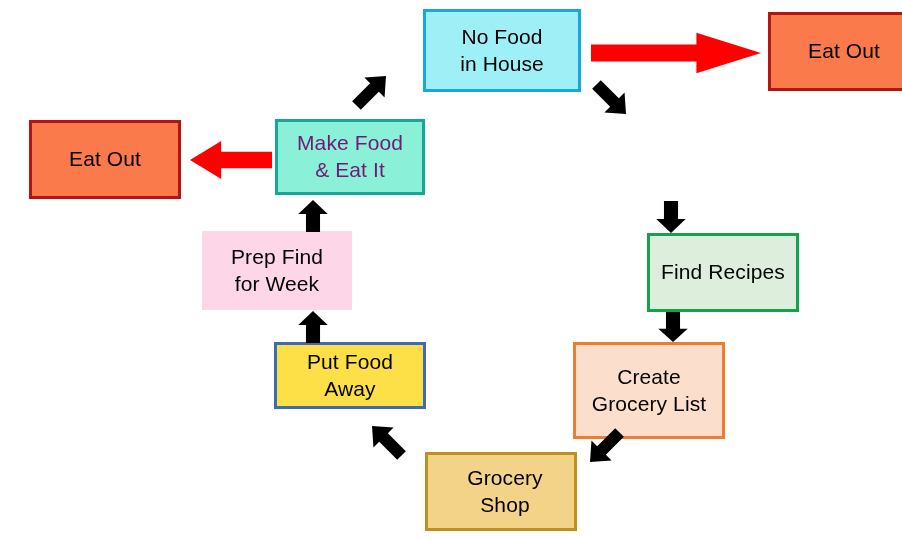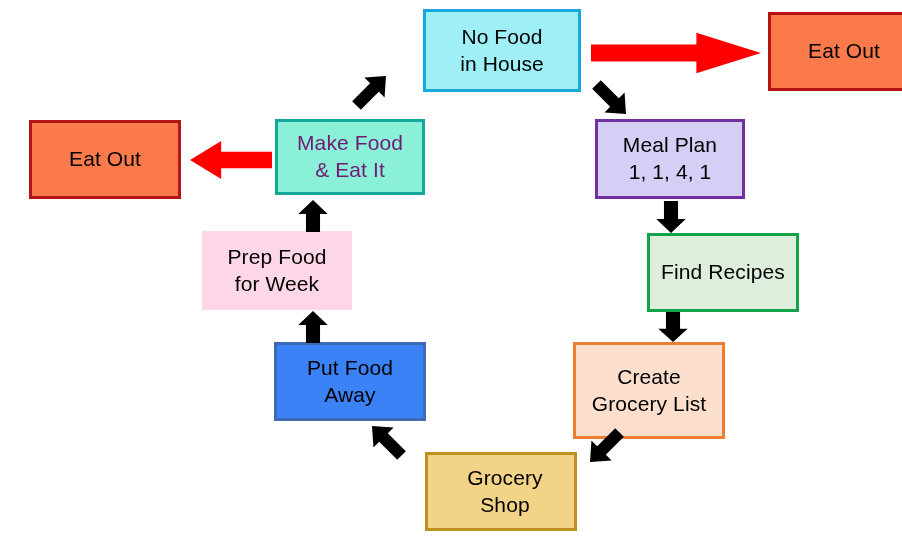--- a/index.html
+++ b/index.html
@@ -41,27 +41,25 @@
 </style>
 </head>
 <body>
 
 <div id="canvas" style="width: 902px; height: 540px; background: rgb(255, 255, 255); margin-left: 24px;">
     <div class="node" style="left: 399px; top: 9px; width: 158px; height: 83px; background: rgb(159, 239, 247); border: 3px solid rgb(23, 169, 220); color: rgb(0, 0, 0);"><span>No Food
 in House</span></div>
     <div class="node" style="left: 744px; top: 12px; width: 152px; height: 79px; background: rgb(250, 122, 75); border: 3px solid rgb(181, 20, 20); color: rgb(0, 0, 0);"><span>Eat Out</span></div>
     <div class="node" style="left: 251px; top: 119px; width: 150px; height: 76px; background: rgb(139, 240, 216); border: 3px solid rgb(20, 167, 154); color: #701a75;"><span>Make Food
 &amp; Eat It</span></div>
-    <div class="node" style="left: 571px; top: 119px; width: 150px; height: 80px; background: rgb(213, 206, 245); border: 3px solid rgb(112, 48, 160); color: rgb(0, 0, 0);"><span>Meal Plan
-1, 1, 4, 1</span></div>
     <div class="node" style="left: 5px; top: 120px; width: 152px; height: 79px; background: rgb(250, 122, 75); border: 3px solid rgb(181, 20, 20); color: rgb(0, 0, 0);"><span>Eat Out</span></div>
-    <div class="node" style="left: 178px; top: 231px; width: 150px; height: 79px; background: rgb(253, 215, 232); color: rgb(0, 0, 0);"><span>Prep Food
+    <div class="node" style="left: 178px; top: 231px; width: 150px; height: 79px; background: rgb(253, 215, 232); color: rgb(0, 0, 0);"><span>Prep Find
 for Week</span></div>
     <div class="node" style="left: 623px; top: 233px; width: 152px; height: 79px; background: rgb(221, 238, 220); border: 3px solid rgb(19, 163, 73); color: rgb(0, 0, 0); align-items: center;"><span>Find Recipes</span></div>
-    <div class="node" style="left: 250px; top: 342px; width: 152px; height: 79px; background: #3b82f6; border: 3px solid rgb(63, 107, 181); color: rgb(0, 0, 0);"><span>Put Food
+    <div class="node" style="left: 250px; top: 342px; width: 152px; height: 67px; background: #fde047; border: 3px solid rgb(63, 107, 181); color: rgb(0, 0, 0);"><span>Put Food
 Away</span></div>
     <div class="node" style="left: 549px; top: 342px; width: 152px; height: 97px; background: rgb(251, 223, 204); border: 3px solid rgb(237, 125, 49); color: rgb(0, 0, 0);"><span>Create
 Grocery List</span></div>
     <div class="node" style="left: 401px; top: 452px; width: 152px; height: 79px; background: rgb(242, 211, 136); border: 3px solid rgb(191, 143, 31); color: rgb(0, 0, 0); padding-left: 8px;"><span>Grocery
 Shop</span></div>
     <div class="arrow" style="left: 567px; top: 32px; width: 170px; height: 42px;">
       <svg width="170" height="42" viewBox="0 0 100 100" preserveAspectRatio="none">
         <polygon points="0,30 62,30 62,2 100,50 62,98 62,70 0,70" fill="#FF0000"></polygon>
       </svg>
     </div>

